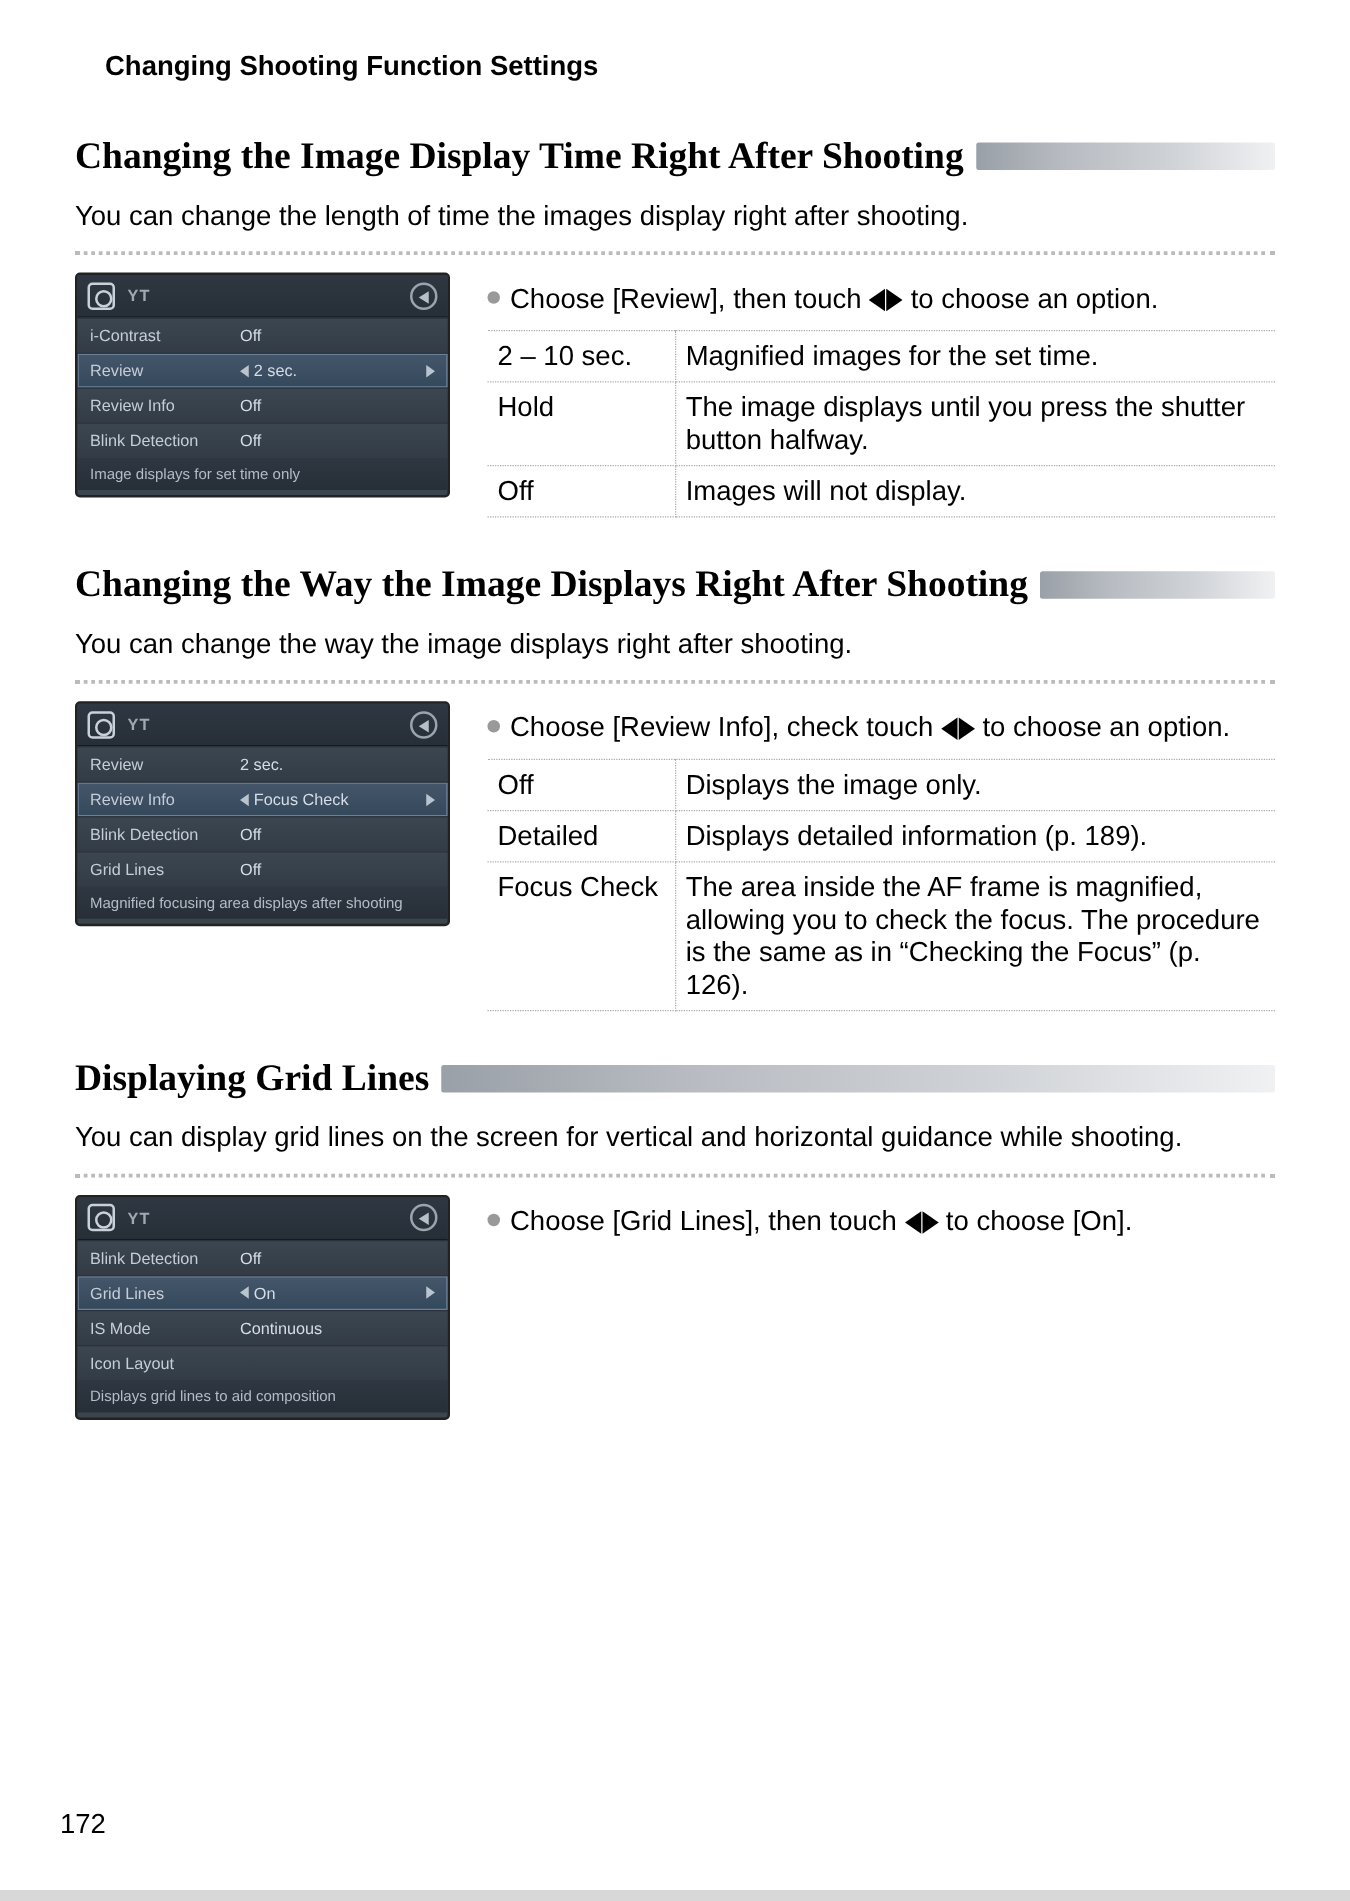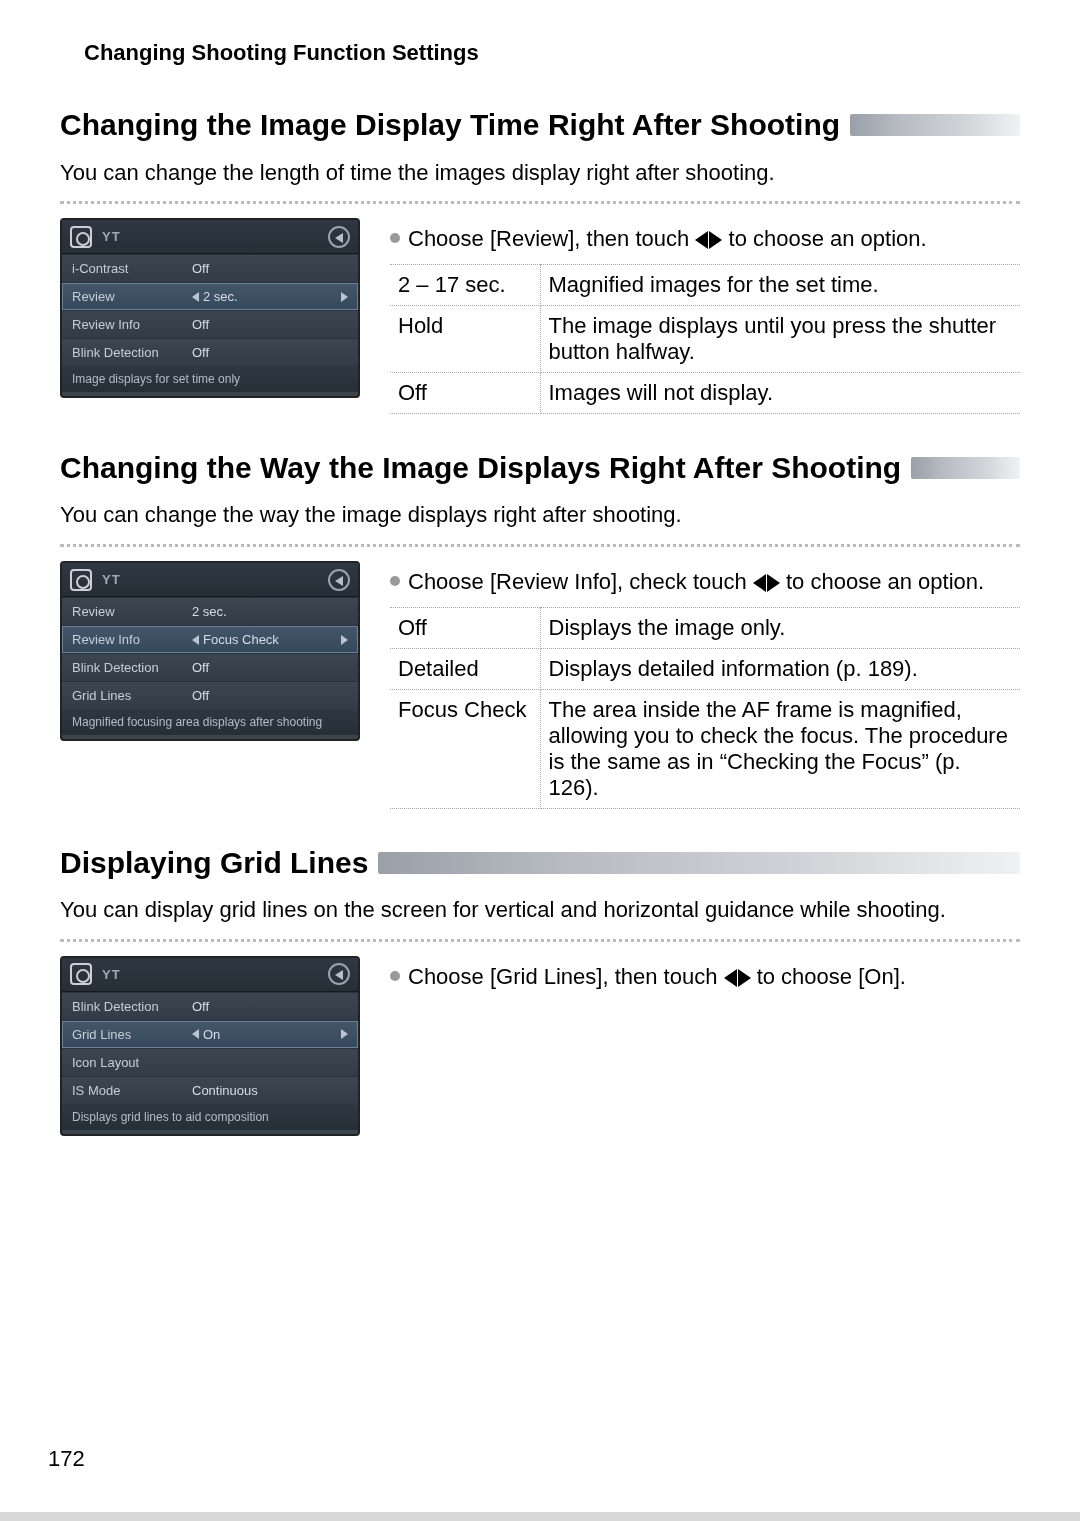--- a/index.html
+++ b/index.html
@@ -28,20 +28,21 @@
   .sec-heading {
     font-size: 30px;
     font-weight: 900;
     line-height: 1.25;
     margin-top: 0;
     margin-bottom: 14px;
     display: flex;
     align-items: center;
     flex-wrap: wrap;
     gap: 10px 0;
+    font-family: Liberation Serif, serif;
   }
   .sec-heading .bar {
     flex: 1 1 0;
     height: 22px;
     margin-left: 10px;
     background: linear-gradient(90deg,
       #9aa0a8 0%,
       #b8bcc2 30%,
       #cfd2d6 65%,
       #f0f1f3 100%);
@@ -278,21 +279,21 @@
           <span class="arrows">
             <span class="tri-left"></span>
               <span class="tri-right"></span>
           </span>
           <span> to choose an option.</span>
         </span>
       </div>
       <table class="options">
         <tbody>
             <tr>
-          <td class="key">2 – 17 sec.</td>
+          <td class="key">2 – 10 sec.</td>
           <td>Magnified images for the set time.</td>
         </tr>
         <tr>
           <td class="key">Hold</td>
           <td>The image displays until you press the shutter button halfway.</td>
         </tr>
         <tr>
           <td class="key">Off</td>
           <td>Images will not display.</td>
         </tr>
@@ -398,29 +399,29 @@
         </div>
         <div class="cam-row sel">
           <span class="cam-label">Grid Lines</span>
           <span class="cam-value">
             <span class="mini-tri-l"></span>
             <span>On</span>
             <span class="mini-tri-r"></span>
           </span>
         </div>
         <div class="cam-row">
+          <span class="cam-label">IS Mode</span>
+          <span class="cam-value">
+              <span>Continuous</span>
+            </span>
+        </div>
+        <div class="cam-row">
           <span class="cam-label">Icon Layout</span>
           <span class="cam-value">
               <span></span>
-            </span>
-        </div>
-        <div class="cam-row">
-          <span class="cam-label">IS Mode</span>
-          <span class="cam-value">
-              <span>Continuous</span>
             </span>
         </div>
         <div class="cam-hint">Displays grid lines to aid composition</div>
       </div>
     </div>
 
     <div class="content">
       <div class="bullet-line">
         <span class="bullet-dot"></span>
         <span>

